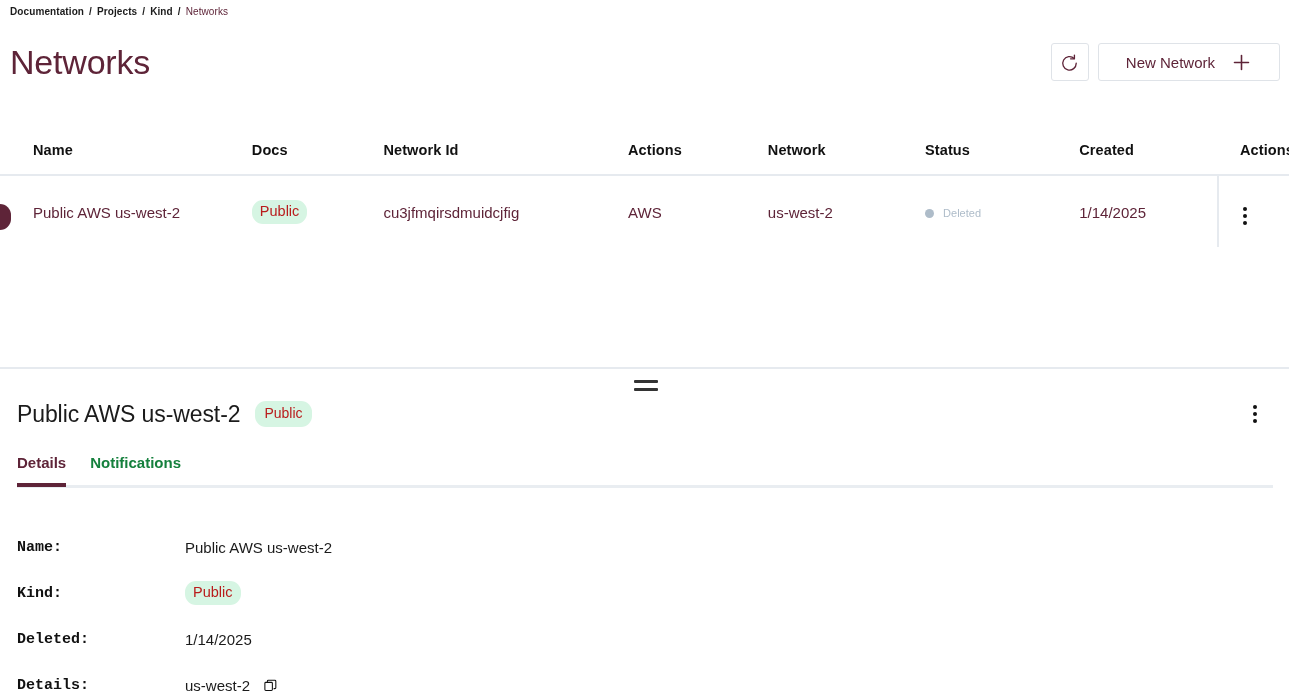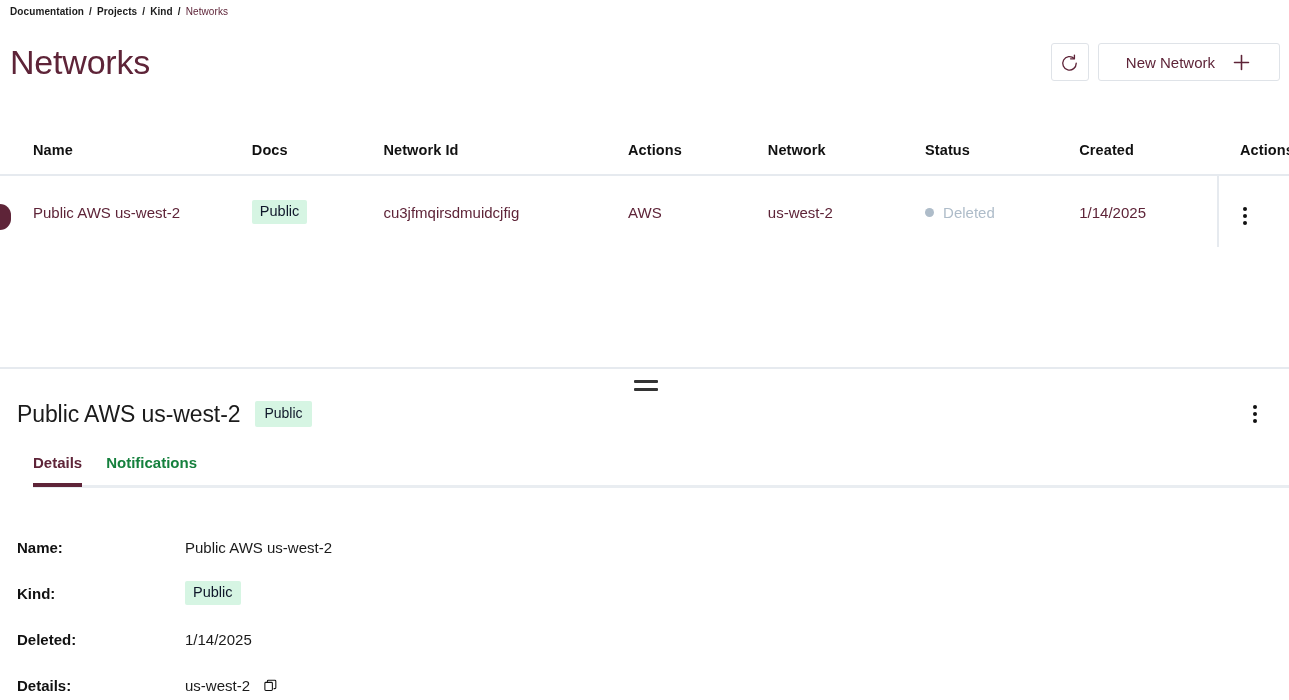--- a/index.html
+++ b/index.html
@@ -118,33 +118,33 @@
     height: 26px;
     background: #5e2438;
     border-top-right-radius: 13px;
     border-bottom-right-radius: 13px;
   }
   .marker-cellpos { position: relative; }
 
   .badge {
     display: inline-block;
     background: #d6f5e3;
-    color: #0f172a;
+    color: #b91c1c;
     font-size: 14.5px;
     padding: 3px 8px 4px 8px;
-    border-radius: 2px;
+    border-radius: 11px;
     line-height: 1.2;
   }
 
   .status {
     display: inline-flex;
     align-items: center;
     gap: 9px;
     color: #aebcc9;
-    font-size: 15px;
+    font-size: 11px;
   }
   .status .dot {
     width: 9px; height: 9px;
     border-radius: 50%;
     background: #aebcc9;
     display: inline-block;
   }
 
   .kebab {
     display: inline-flex;
@@ -196,21 +196,21 @@
     font-size: 23px;
     font-weight: 400;
     color: #1b1b1b;
     letter-spacing: -0.1px;
   }
   .detail-head .badge { margin-left: 15px; font-size: 14px; padding: 4px 9px 5px 9px; }
   .detail-head .kebab { position: absolute; right: 30px; top: 11px; }
 
   .tabs {
     position: absolute;
-    left: 33px; top: 62px;
+    left: 17px; top: 62px;
     width: 1256px;
     height: 34px;
     border-bottom: 3px solid #e9edf1;
     display: flex;
     align-items: flex-start;
     gap: 24px;
   }
   .tab {
     font-size: 15px;
     font-weight: 700;
@@ -242,20 +242,21 @@
     height: 46px;
     padding-left: 17px;
   }
   .field.right { padding-left: 655px; }
   .field-label {
     font-size: 15px;
     font-weight: 700;
     color: #111;
     width: 168px;
     flex: 0 0 168px;
+    font-family: Liberation Mono, monospace;
   }
   .field-value {
     font-size: 15px;
     color: #1b1b1b;
     display: flex;
     align-items: center;
     gap: 13px;
   }
   .field-value .badge { font-size:14.5px; }
   .copy-icon { cursor: pointer; display: inline-flex; }

